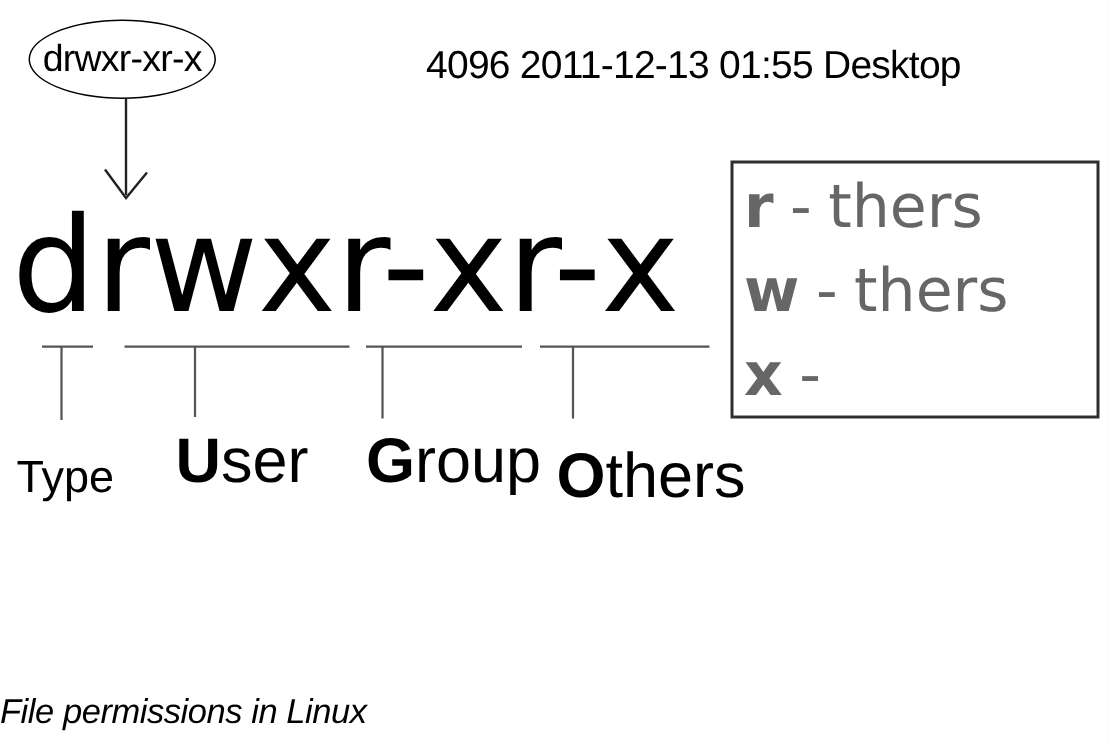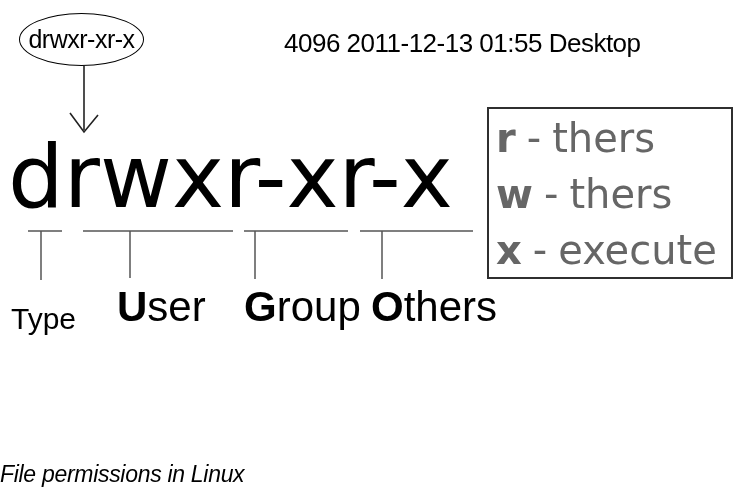--- a/index.html
+++ b/index.html
@@ -85,21 +85,21 @@
   
   .brackets { position: absolute; left: 0; top: 228px; }
   .brackets path { stroke: var(--connector-color); stroke-width: 1.5; fill: none; }
 
   
   .seg-label { position: absolute; white-space: nowrap; }
   .seg-label .lead { font-weight: bold; }
   .lab-type   { left: 11px;  top: 292px; font-size: 30px; margin-top: 10px; }
   .lab-user   { left: 117px; top: 283px; font-size: 42px; }
   .lab-group  { left: 244px; top: 283px; font-size: 42px; }
-  .lab-others { left: 371px; top: 283px; font-size: 42px; }
+  .lab-others { left: 371px; top: 293px; font-size: 42px; }
 
   
   .caption {
     position: absolute;
     left: 0; right: 0; top: 461px;
     font-size: 23px;
     font-style: italic;
     letter-spacing: -0.3px;
   }
 </style>
@@ -127,21 +127,20 @@
       <span class="legend-desc">thers</span>
     </div>
     <div class="legend-row">
       <span class="legend-key">w</span>
       <span class="legend-sep">-</span>
       <span class="legend-desc">thers</span>
     </div>
     <div class="legend-row">
       <span class="legend-key">x</span>
       <span class="legend-sep">-</span>
-      <span class="legend-desc">execute</span>
     </div>
   </div>
 
   <svg class="brackets" width="500" height="56" viewBox="0 0 500 56">
     <path d="M28 3 H62 M41 3 V52"></path>
     <path d="M83 3 H233 M130 3 V50"></path>
     <path d="M244 3 H348 M255 3 V51"></path>
     <path d="M360 3 H473 M382 3 V51"></path>
   </svg>
 

